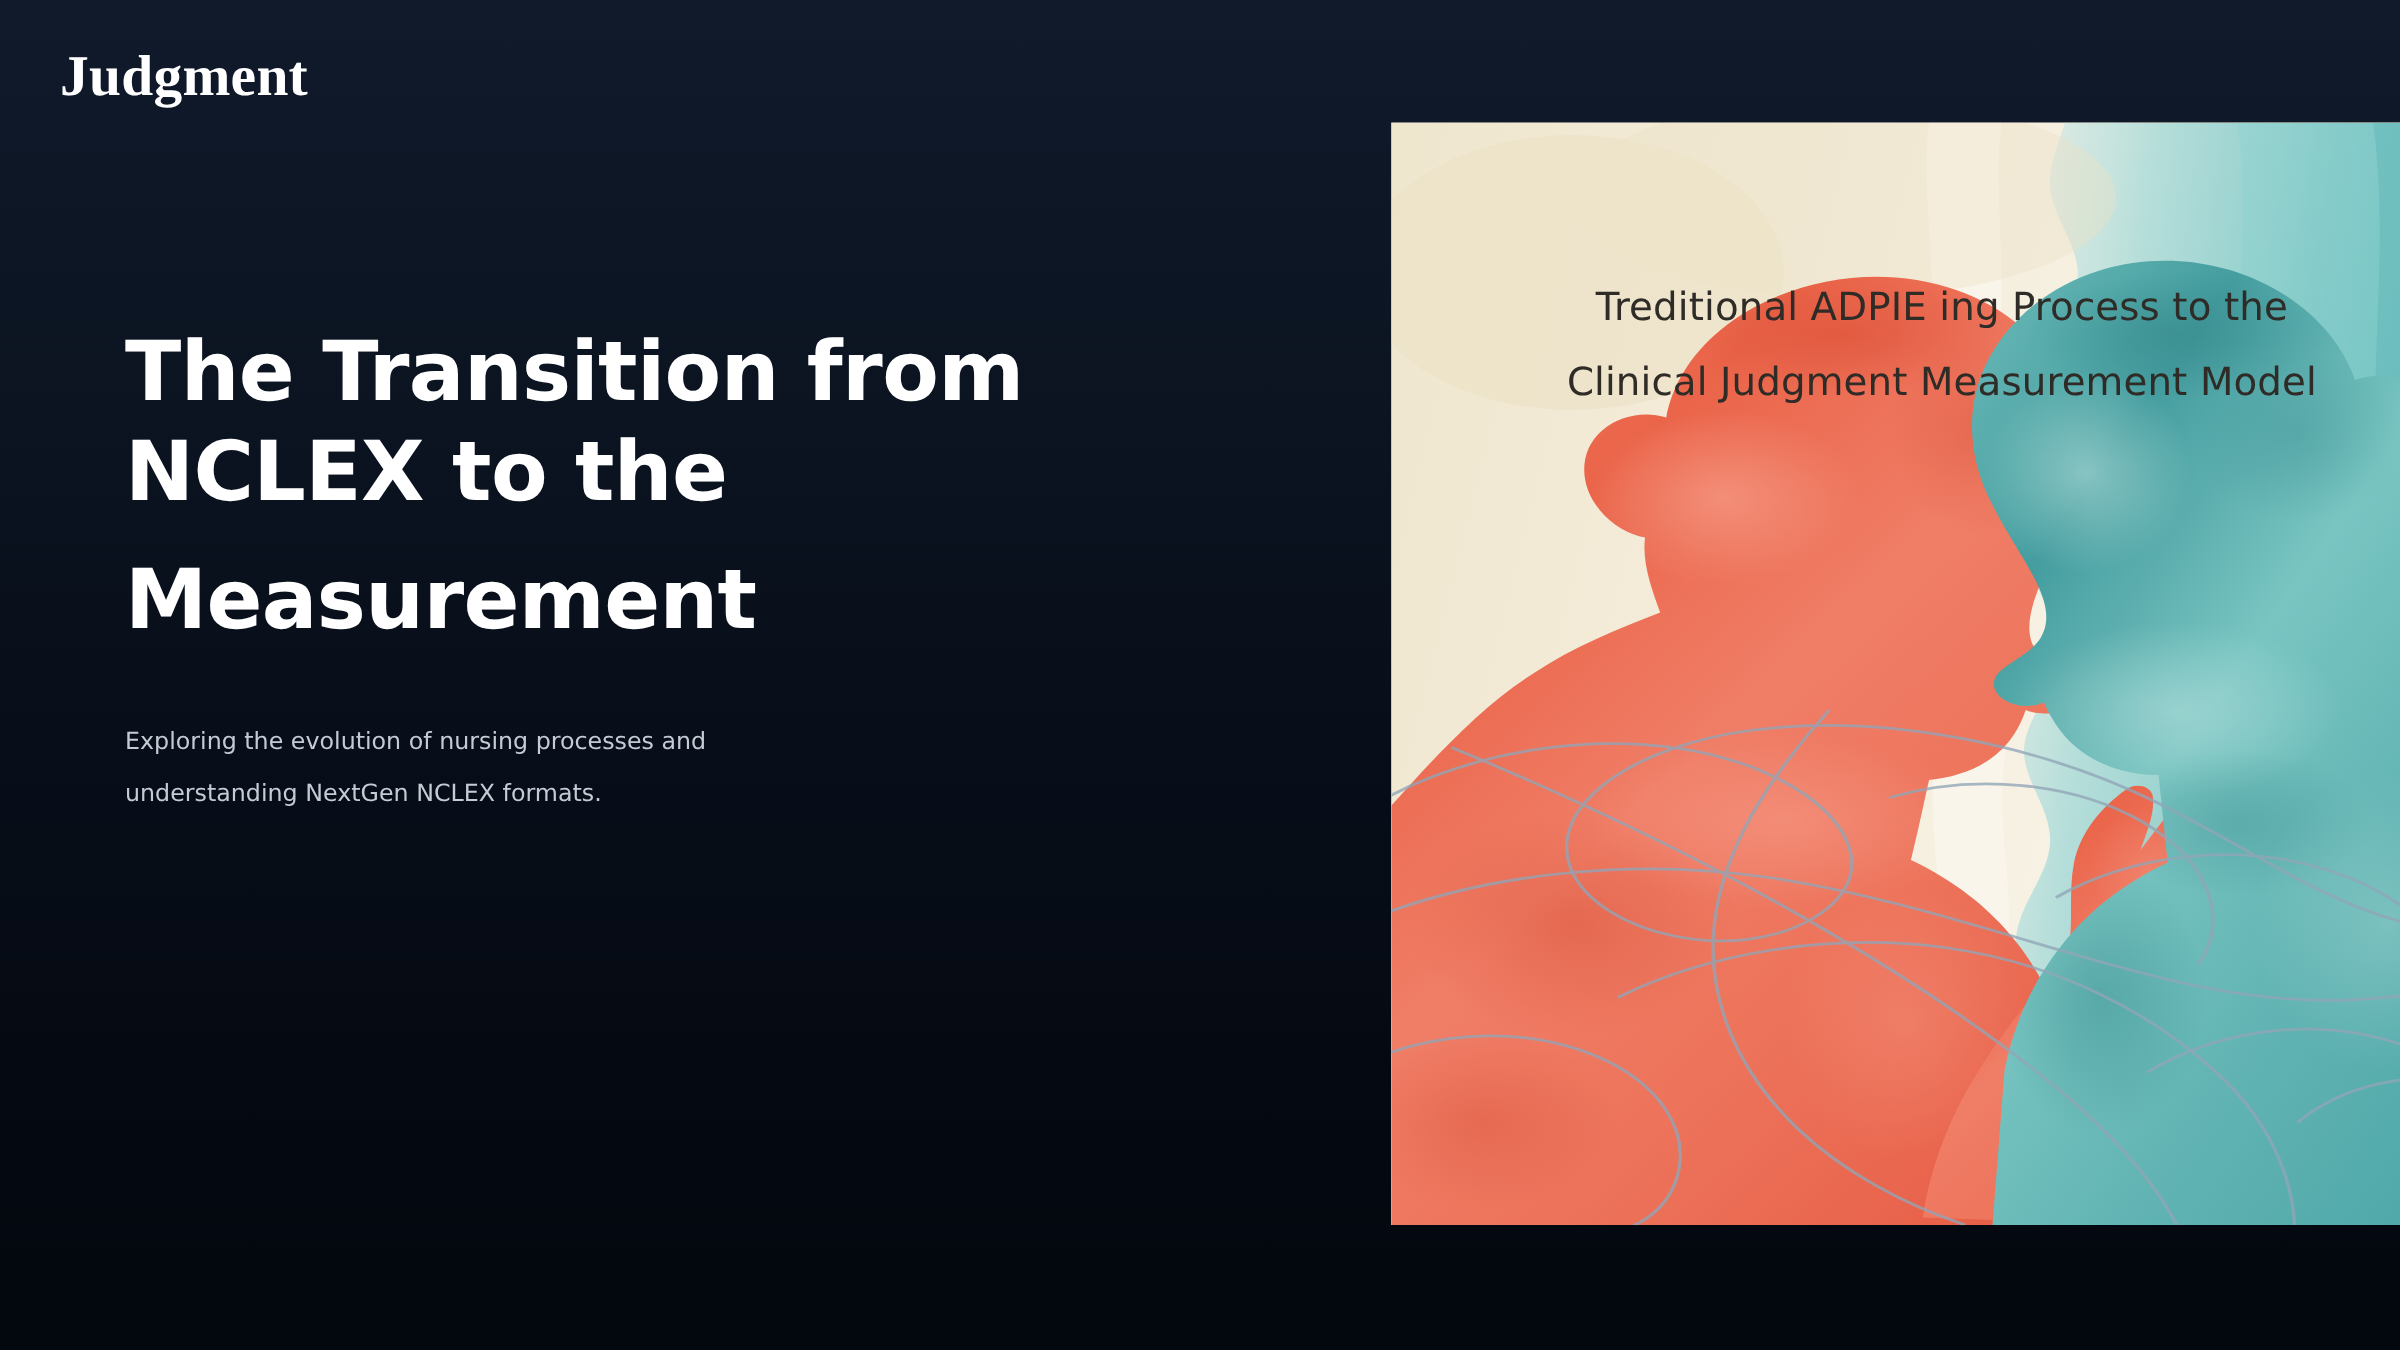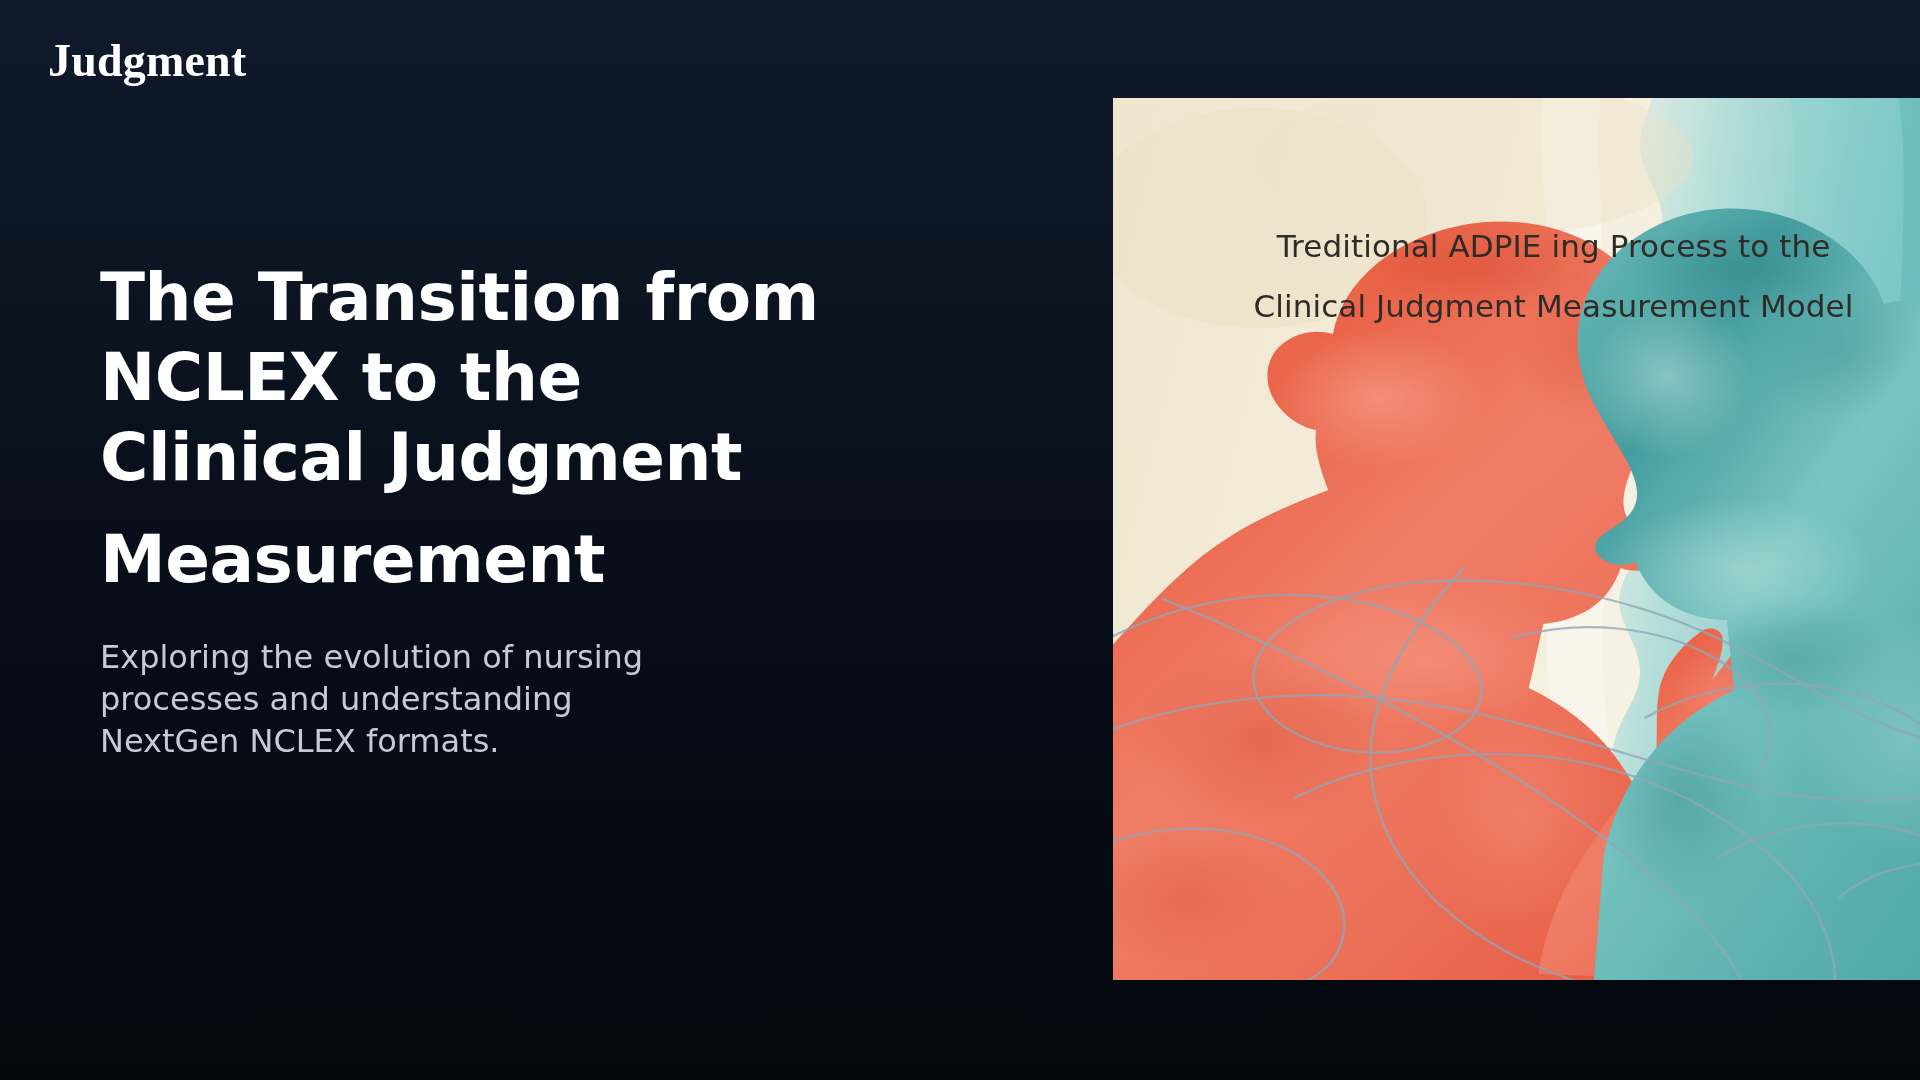--- a/index.html
+++ b/index.html
@@ -44,24 +44,24 @@
     font-weight:700;
     font-size:66px;
     line-height:80px;
     letter-spacing:-0.5px;
     color:#ffffff;
   }
   #hero-headline .hl-line { display:block; white-space:nowrap; }
   #hero-headline .hl-line.gap-before { margin-top:22px; }
 
   #hero-subtitle {
-    margin-top:36px;
+    margin-top:52px;
     font-family:"DejaVu Sans", sans-serif;
     font-weight:400;
-    font-size:32px;
+    font-size:19px;
     line-height:42px;
     color:#c5cbd4;
     max-width:600px;
   }
 
   
   #illustration-panel {
     position:absolute;
     left:1113px;
     top:98px;
@@ -89,21 +89,20 @@
 </head>
 <body>
 
 <div id="brand-logo">Judgment</div>
 
 <div id="hero-text">
 
   <h1 id="hero-headline">
     <span class="hl-line">The Transition from</span>
     <span class="hl-line">NCLEX to the</span>
-    <span class="hl-line">Clinical Judgment</span>
     <span class="hl-line gap-before">Measurement</span>
   </h1>
 
   <p id="hero-subtitle">Exploring the evolution of nursing processes and understanding NextGen NCLEX formats.</p>
 </div>
 
 <div id="illustration-panel">
   <svg id="illustration-svg" viewBox="0 0 729 882" preserveAspectRatio="none">
     <defs>
 

